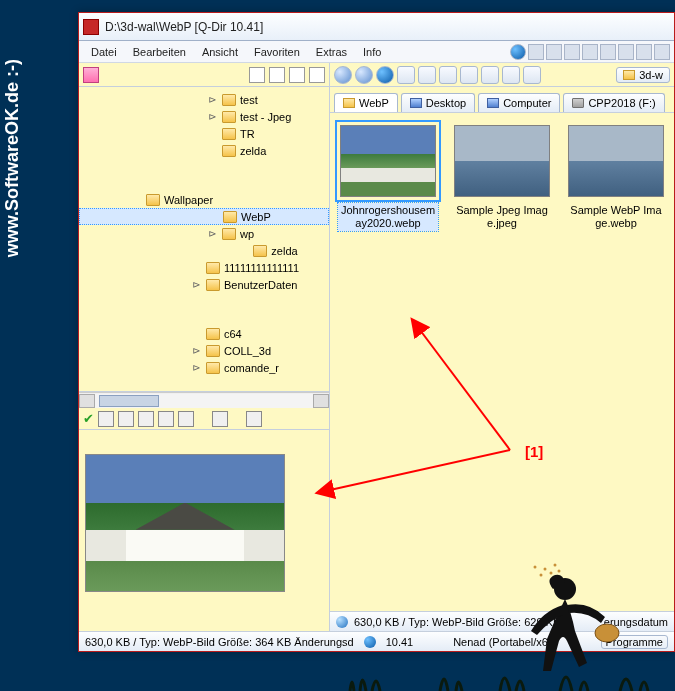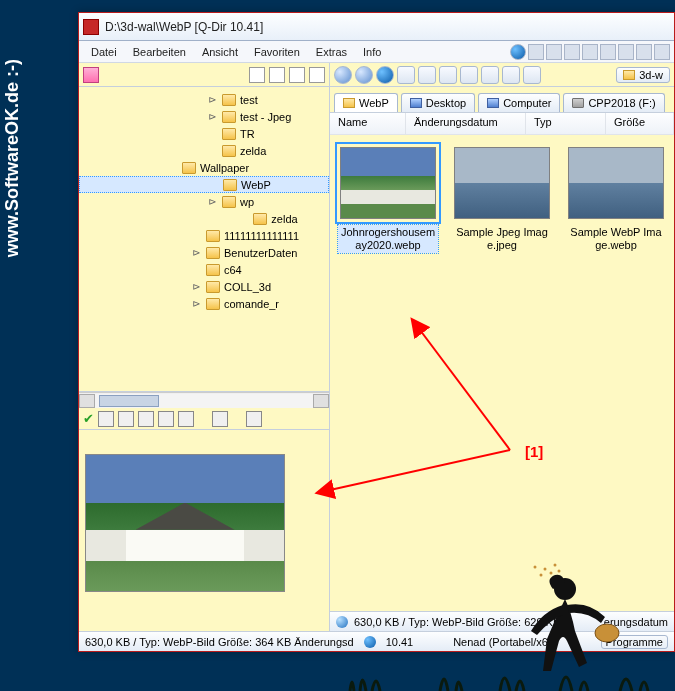--- a/index.html
+++ b/index.html
@@ -147,21 +147,21 @@
           <div class="tree-item" style="padding-left: 128px;">
             <span class="exp"></span>
             <span class="folder"></span>
             <span class="label">TR</span>
           </div>
           <div class="tree-item" style="padding-left: 128px;">
             <span class="exp"></span>
             <span class="folder"></span>
             <span class="label">zelda</span>
           </div>
-          <div class="tree-item" style="padding-left: 88px;">
+          <div class="tree-item" style="padding-left: 52px; margin-top: 32px;">
             <span class="exp"></span>
             <span class="folder"></span>
             <span class="label">Wallpaper</span>
           </div>
           <div class="tree-item sel" style="padding-left: 128px;">
             <span class="exp"></span>
             <span class="folder"></span>
             <span class="label">WebP</span>
           </div>
           <div class="tree-item" style="padding-left: 128px;">
@@ -177,21 +177,21 @@
           <div class="tree-item" style="padding-left: 112px; text-align: center;">
             <span class="exp"></span>
             <span class="folder"></span>
             <span class="label">11111111111111</span>
           </div>
           <div class="tree-item" style="padding-left: 112px;">
             <span class="exp">⊳</span>
             <span class="folder"></span>
             <span class="label">BenutzerDaten</span>
           </div>
-          <div class="tree-item" style="padding-left: 112px;">
+          <div class="tree-item" style="padding-left: 112px; margin-top: 32px;">
             <span class="exp"></span>
             <span class="folder"></span>
             <span class="label">c64</span>
           </div>
           <div class="tree-item" style="padding-left: 112px;">
             <span class="exp">⊳</span>
             <span class="folder"></span>
             <span class="label">COLL_3d</span>
           </div>
           <div class="tree-item" style="padding-left: 112px;">
@@ -256,26 +256,20 @@
         <div class="tab">
             <div class="ticon mon"></div>
             <span>Computer</span>
           </div>
         <div class="tab">
             <div class="ticon drv"></div>
             <span>CPP2018 (F:)</span>
           </div>
       </div>
 
-      <div class="columns">
-        <div class="col name">Name</div>
-        <div class="col date">Änderungsdatum</div>
-        <div class="col type">Typ</div>
-        <div class="col size">Größe</div>
-      </div>
 
       <div class="thumbs">
         <div class="thumb">
           <div class="timg sel"></div>
           <span class="tname sel">Johnrogershousemay2020.webp</span>
         </div>
         <div class="thumb">
           <div class="timg sea"></div>
           <span class="tname">Sample Jpeg Image.jpeg</span>
         </div>

